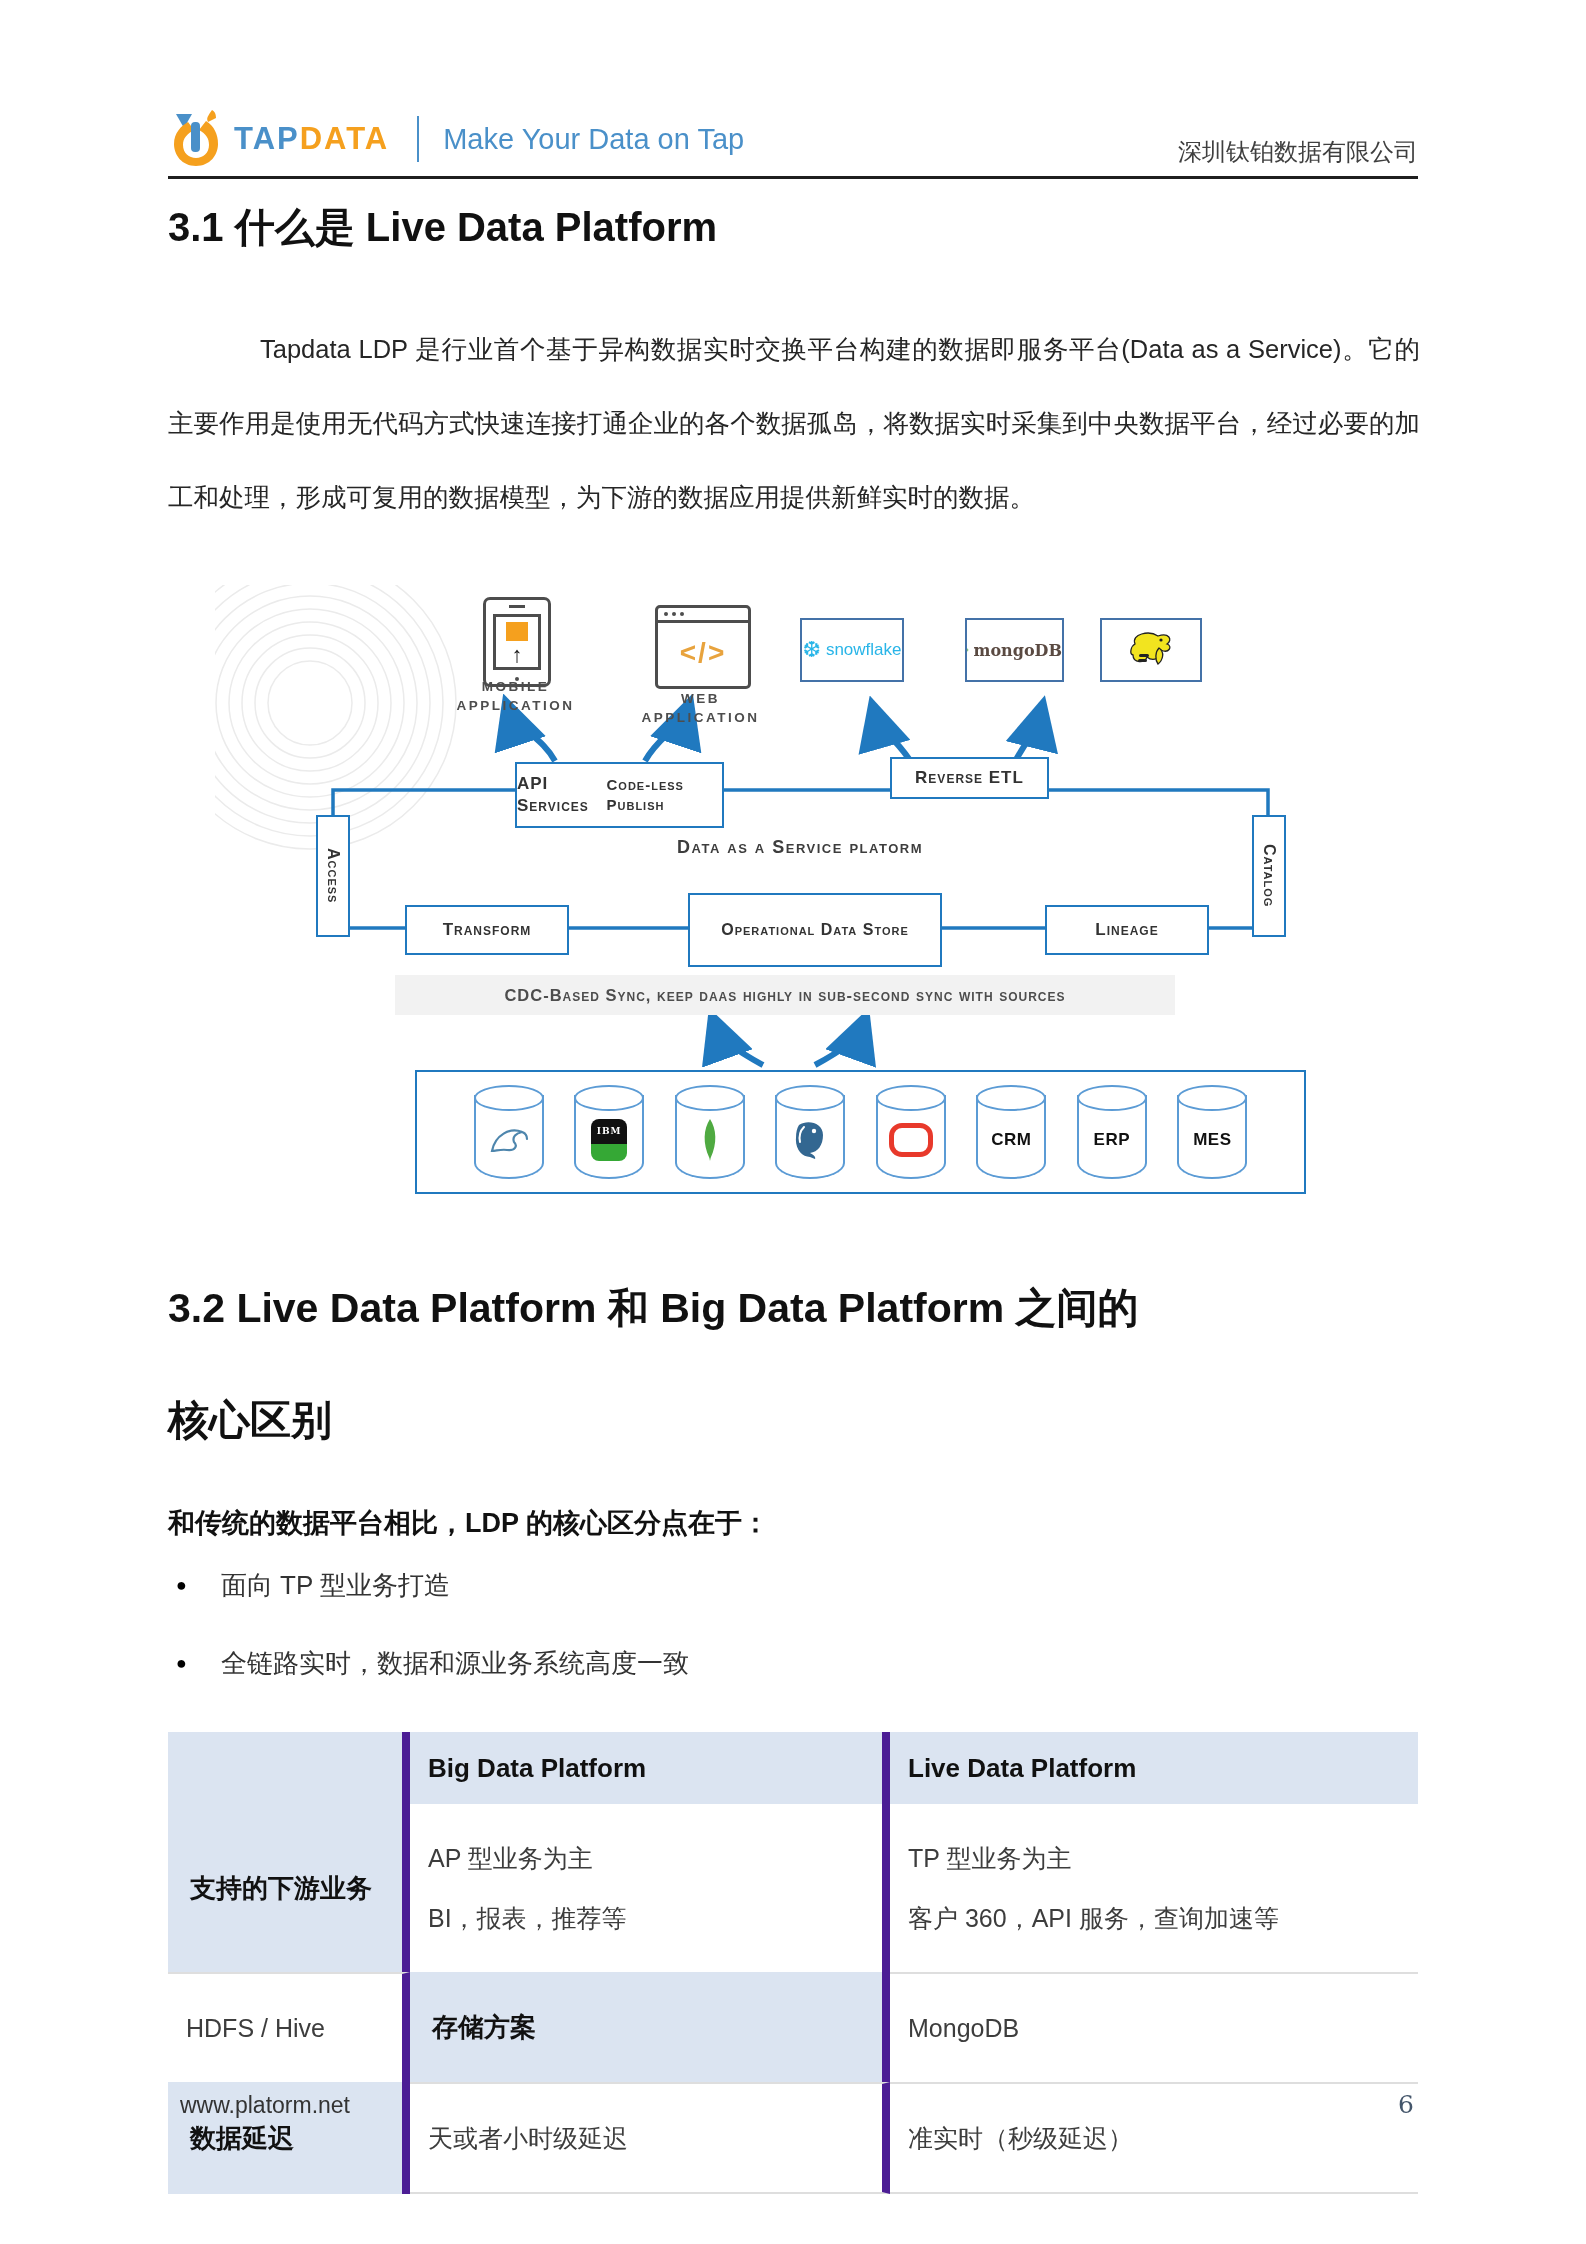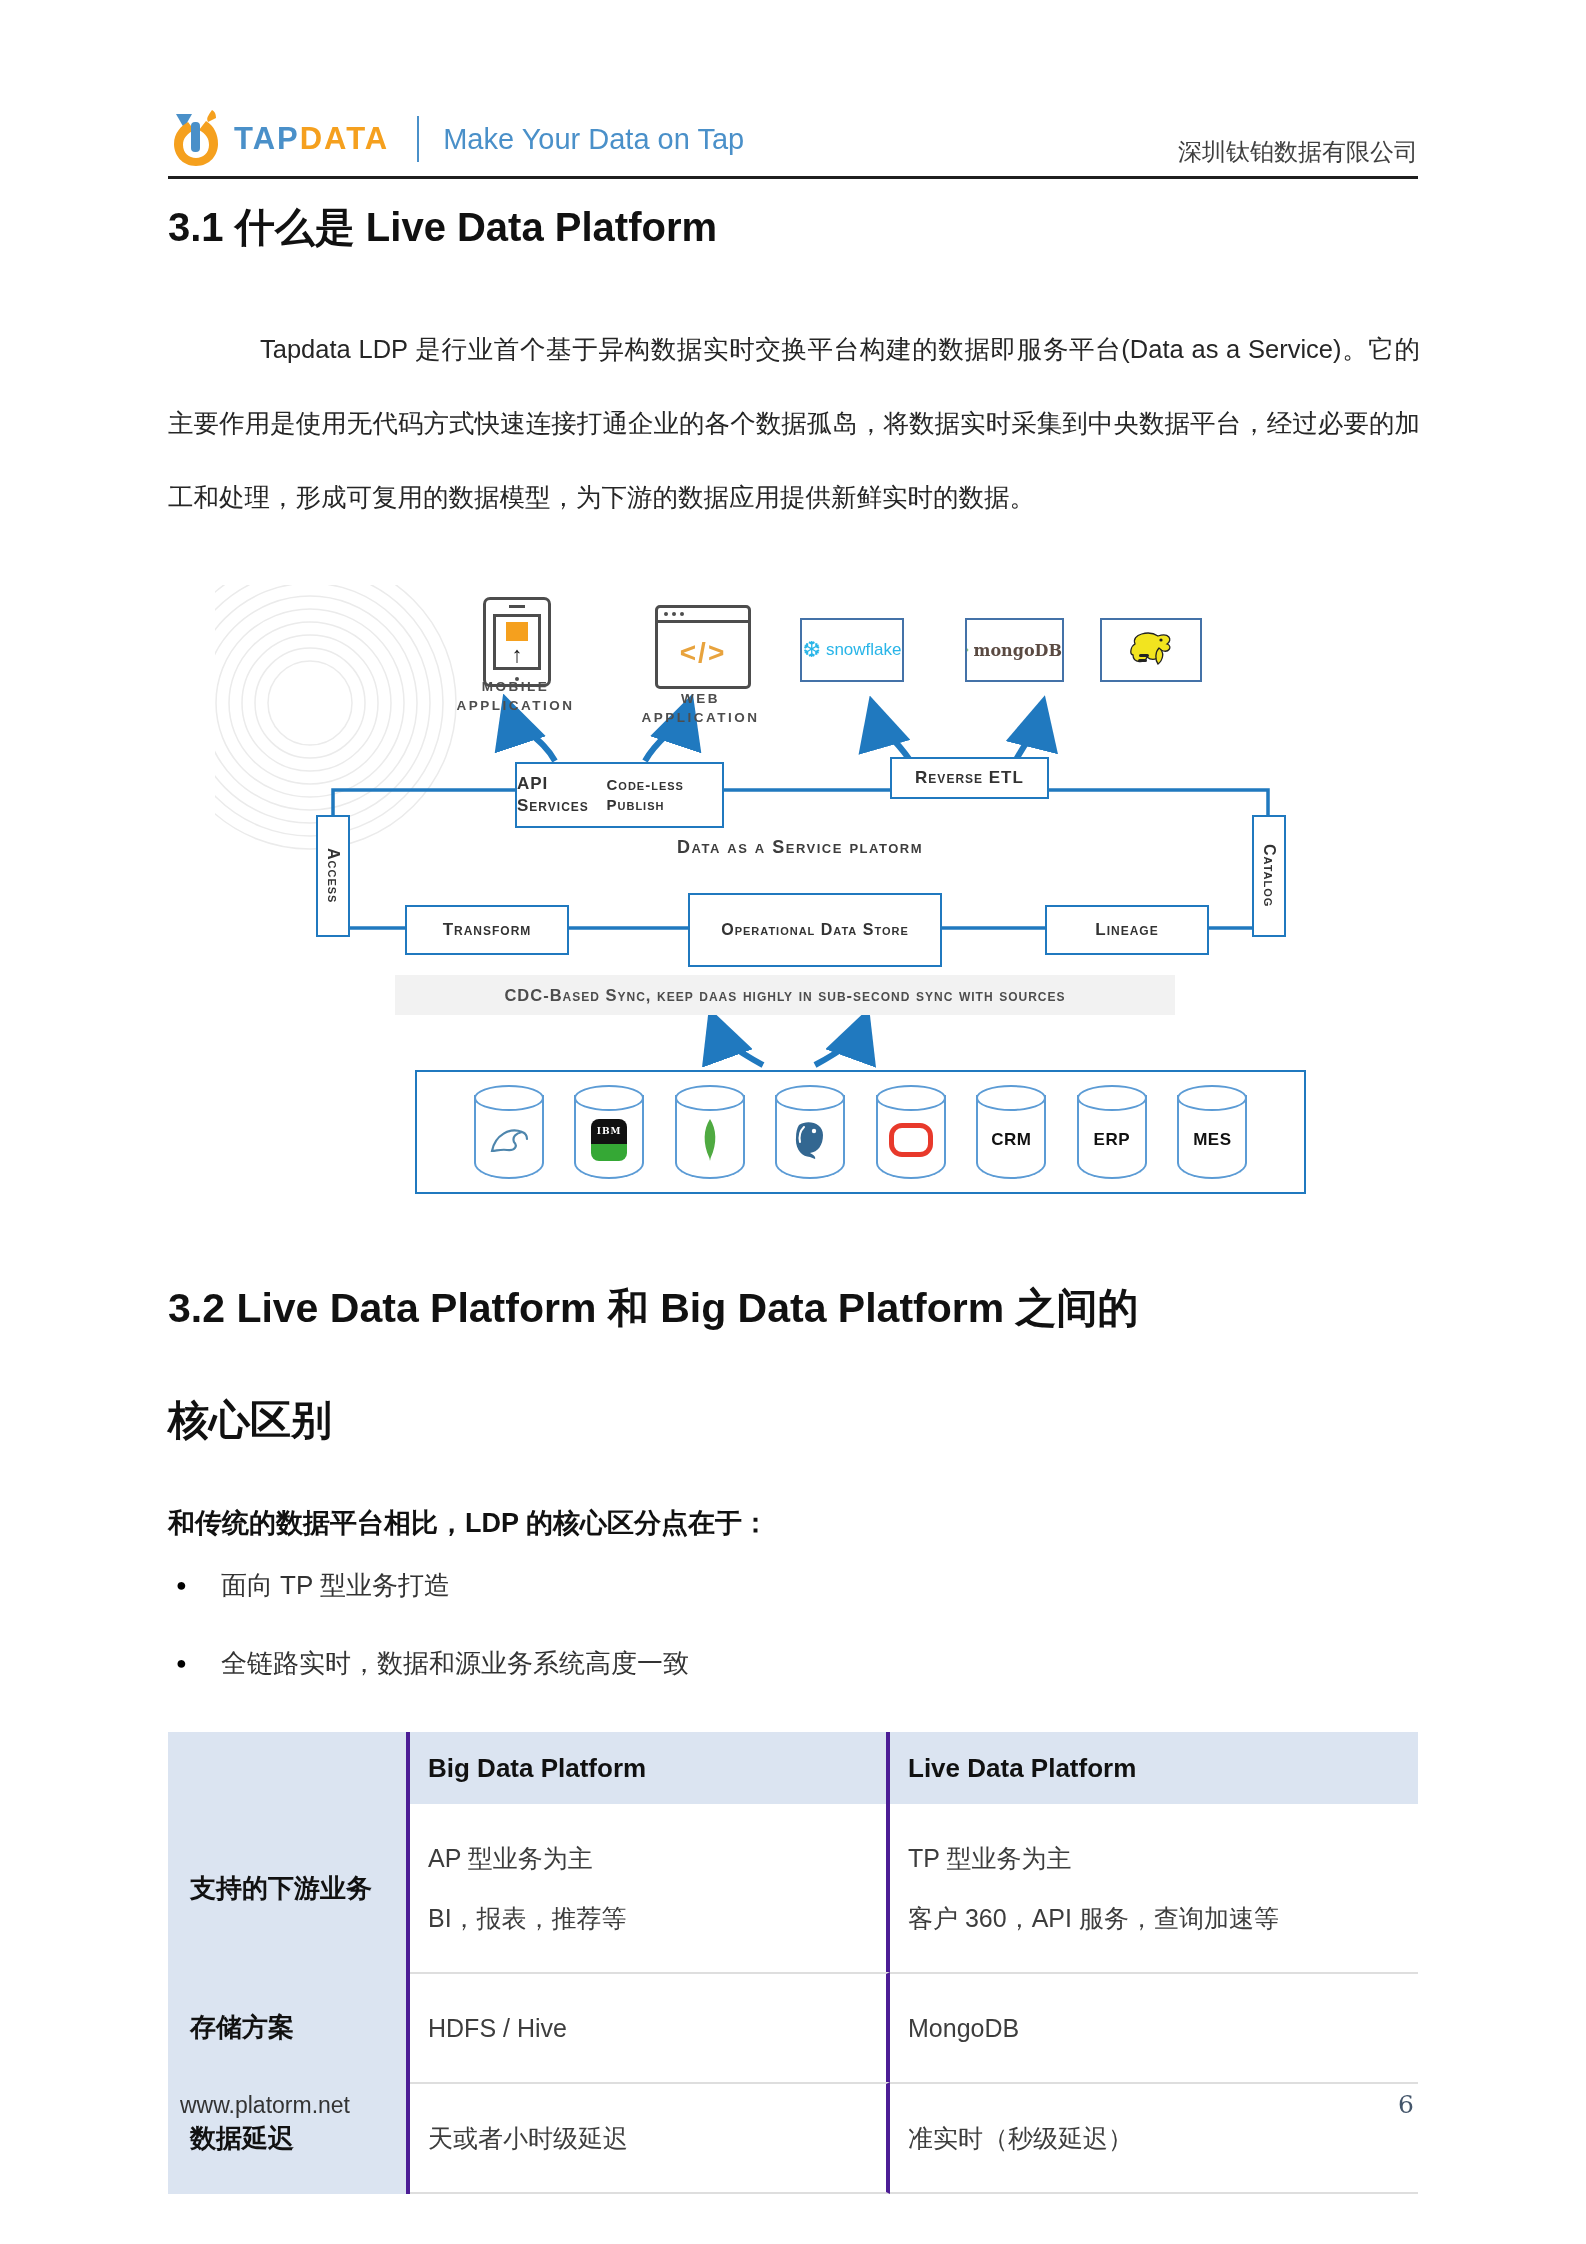--- a/index.html
+++ b/index.html
@@ -79,21 +79,21 @@
 
   
   .cmp-table{position:absolute;left:168px;top:1732px;width:1250px;display:grid;
         grid-template-columns:242px 480px 528px;font-size:25px;color:#3d3d3d;}
   .cell{box-sizing:border-box;}
   .cell.head{background:#dbe4f1;min-height:72px;display:flex;align-items:center;padding:0 18px;
         font-weight:800;color:#111;font-size:26px;}
   .cell.labelc{background:#dbe4f1;display:flex;align-items:center;padding:0 0 0 22px;
         font-weight:800;color:#111;font-size:26px;}
   .cell.val{background:#fff;padding:24px 18px;line-height:60px;}
-  .gut-r{border-right:4px solid #4c1d95;}
+  .gut-r{border-right:8px solid #4c1d95;}
   .rowline{border-top:2px solid #dedede;}
   .rowend{border-bottom:2px solid #dedede;}
   .r1{min-height:138px;}
   .r2{min-height:70px;display:flex;align-items:center;padding-top:0;padding-bottom:0;}
 
   
   .footer-url{position:absolute;left:180px;top:2092px;font-size:23px;color:#333;}
   .footer-page{position:absolute;right:172px;top:2090px;font-size:25px;color:#44566b;font-family:"DejaVu Serif",serif;}
 </style>
 </head>
@@ -318,22 +318,22 @@
     <div class="cell labelc gut-r r1">支持的下游业务</div>
     <div class="cell val gut-r r1">
       <div>AP 型业务为主</div>
       <div>BI，报表，推荐等</div>
     </div>
     <div class="cell val r1">
       <div>TP 型业务为主</div>
       <div>客户 360，API 服务，查询加速等</div>
     </div>
 
+    <div class="cell val gut-r rowline r2">HDFS / Hive</div>
     <div class="cell labelc gut-r">存储方案</div>
-    <div class="cell val gut-r rowline r2">HDFS / Hive</div>
     <div class="cell val rowline r2">MongoDB</div>
 
     <div class="cell labelc gut-r">数据延迟</div>
     <div class="cell val gut-r rowline rowend r2">天或者小时级延迟</div>
     <div class="cell val rowline rowend r2">准实时（秒级延迟）</div>
   </div>
 
   <div class="footer-url">www.platorm.net</div>
   <div class="footer-page">6</div>
 

